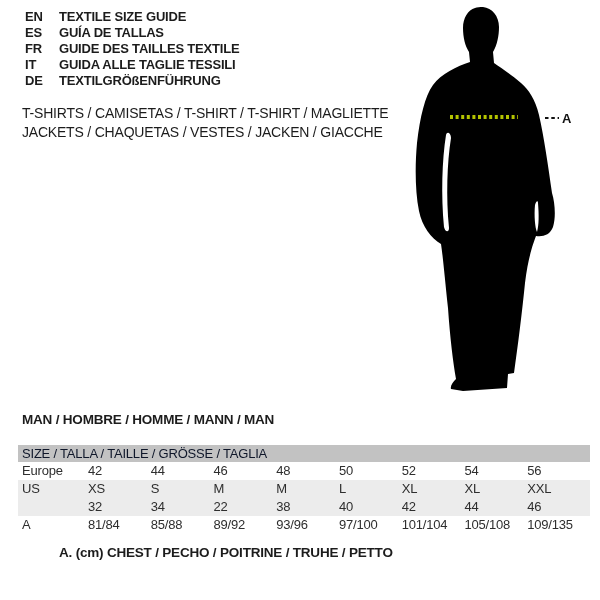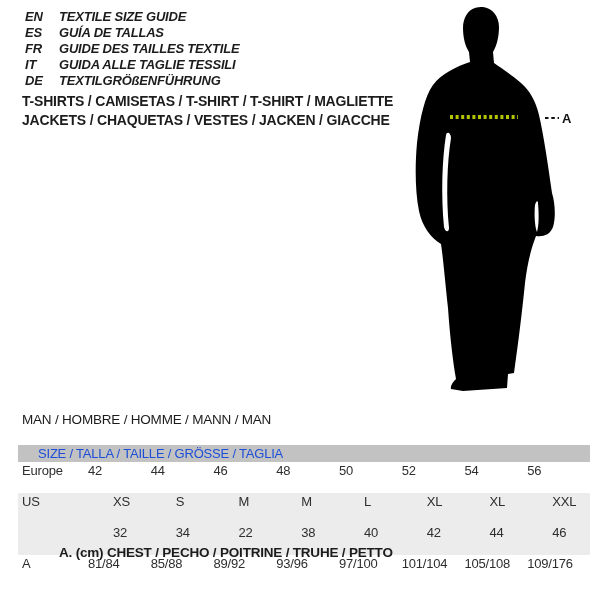--- a/index.html
+++ b/index.html
@@ -15,62 +15,62 @@
     overflow:hidden;
   }
   
   .lang-list{
     position:absolute;left:25px;top:9px;
     letter-spacing:-0.2px;
   }
   .lang-row{
     display:flex;
     height:16px;line-height:16px;
-    font-size:13px;font-weight:700;font-style:italic;
+    font-size:13px;font-weight:700;
   }
   .lang-code{width:34px;flex:none;}
   
   .categories{
-    position:absolute;left:22px;top:92px;
-    font-size:14px;font-weight:700;line-height:19px;
+    position:absolute;left:22px;top:104px;
+    font-size:14px;font-weight:400;line-height:19px;
     letter-spacing:-0.2px;
   }
   
   .figure-wrap{
     position:absolute;left:405px;top:5px;width:170px;height:390px;
   }
   .figure-wrap svg{display:block;width:100%;height:100%;}
   .measure-a-label{
     font-family:"Liberation Sans",sans-serif;
     font-size:13px;font-weight:700;
   }
   
   .section-title{
     position:absolute;left:22px;top:412px;
-    font-size:13.5px;font-weight:400;
+    font-size:13.5px;font-weight:700;
     letter-spacing:-0.2px;
   }
   
   .size-table{
     position:absolute;left:18px;top:445px;width:572px;
     font-size:13px;color:#2e2e2e;
     letter-spacing:-0.2px;
   }
   .size-table .thead{
     height:17px;line-height:17px;
     background:#c2c2c2;
-    padding-left:20px;
-    color:#1d4ed8;
+    padding-left:4px;
+    color:#0f172a;
   }
   .size-table .trow{
     display:grid;
     grid-template-columns:70px repeat(8,1fr);
-    height:31px;line-height:18px;
-  }
-  .size-table .trow.shaded{background:#ececec;gap:25px;}
+    height:18px;line-height:18px;
+  }
+  .size-table .trow.shaded{background:#ececec;}
   .size-table .th-label{text-align:left;padding-left:4px;}
   .size-table .td{text-align:left;}
   
   .footnote{
     position:absolute;left:22px;top:545px;
     font-size:13.5px;font-weight:700;
     letter-spacing:-0.2px;
     margin-left:37px;
   }
 </style>
@@ -202,19 +202,19 @@
 
     <div class="trow">
       <div class="th-label">A</div>
       <div class="td">81/84</div>
       <div class="td">85/88</div>
       <div class="td">89/92</div>
       <div class="td">93/96</div>
       <div class="td">97/100</div>
       <div class="td">101/104</div>
       <div class="td">105/108</div>
-      <div class="td">109/176</div>
+      <div class="td">109/135</div>
     </div>
   </div>
 
   <div class="footnote">A. (cm) CHEST / PECHO / POITRINE / TRUHE / PETTO</div>
 
 </div>
 
 </body></html>

